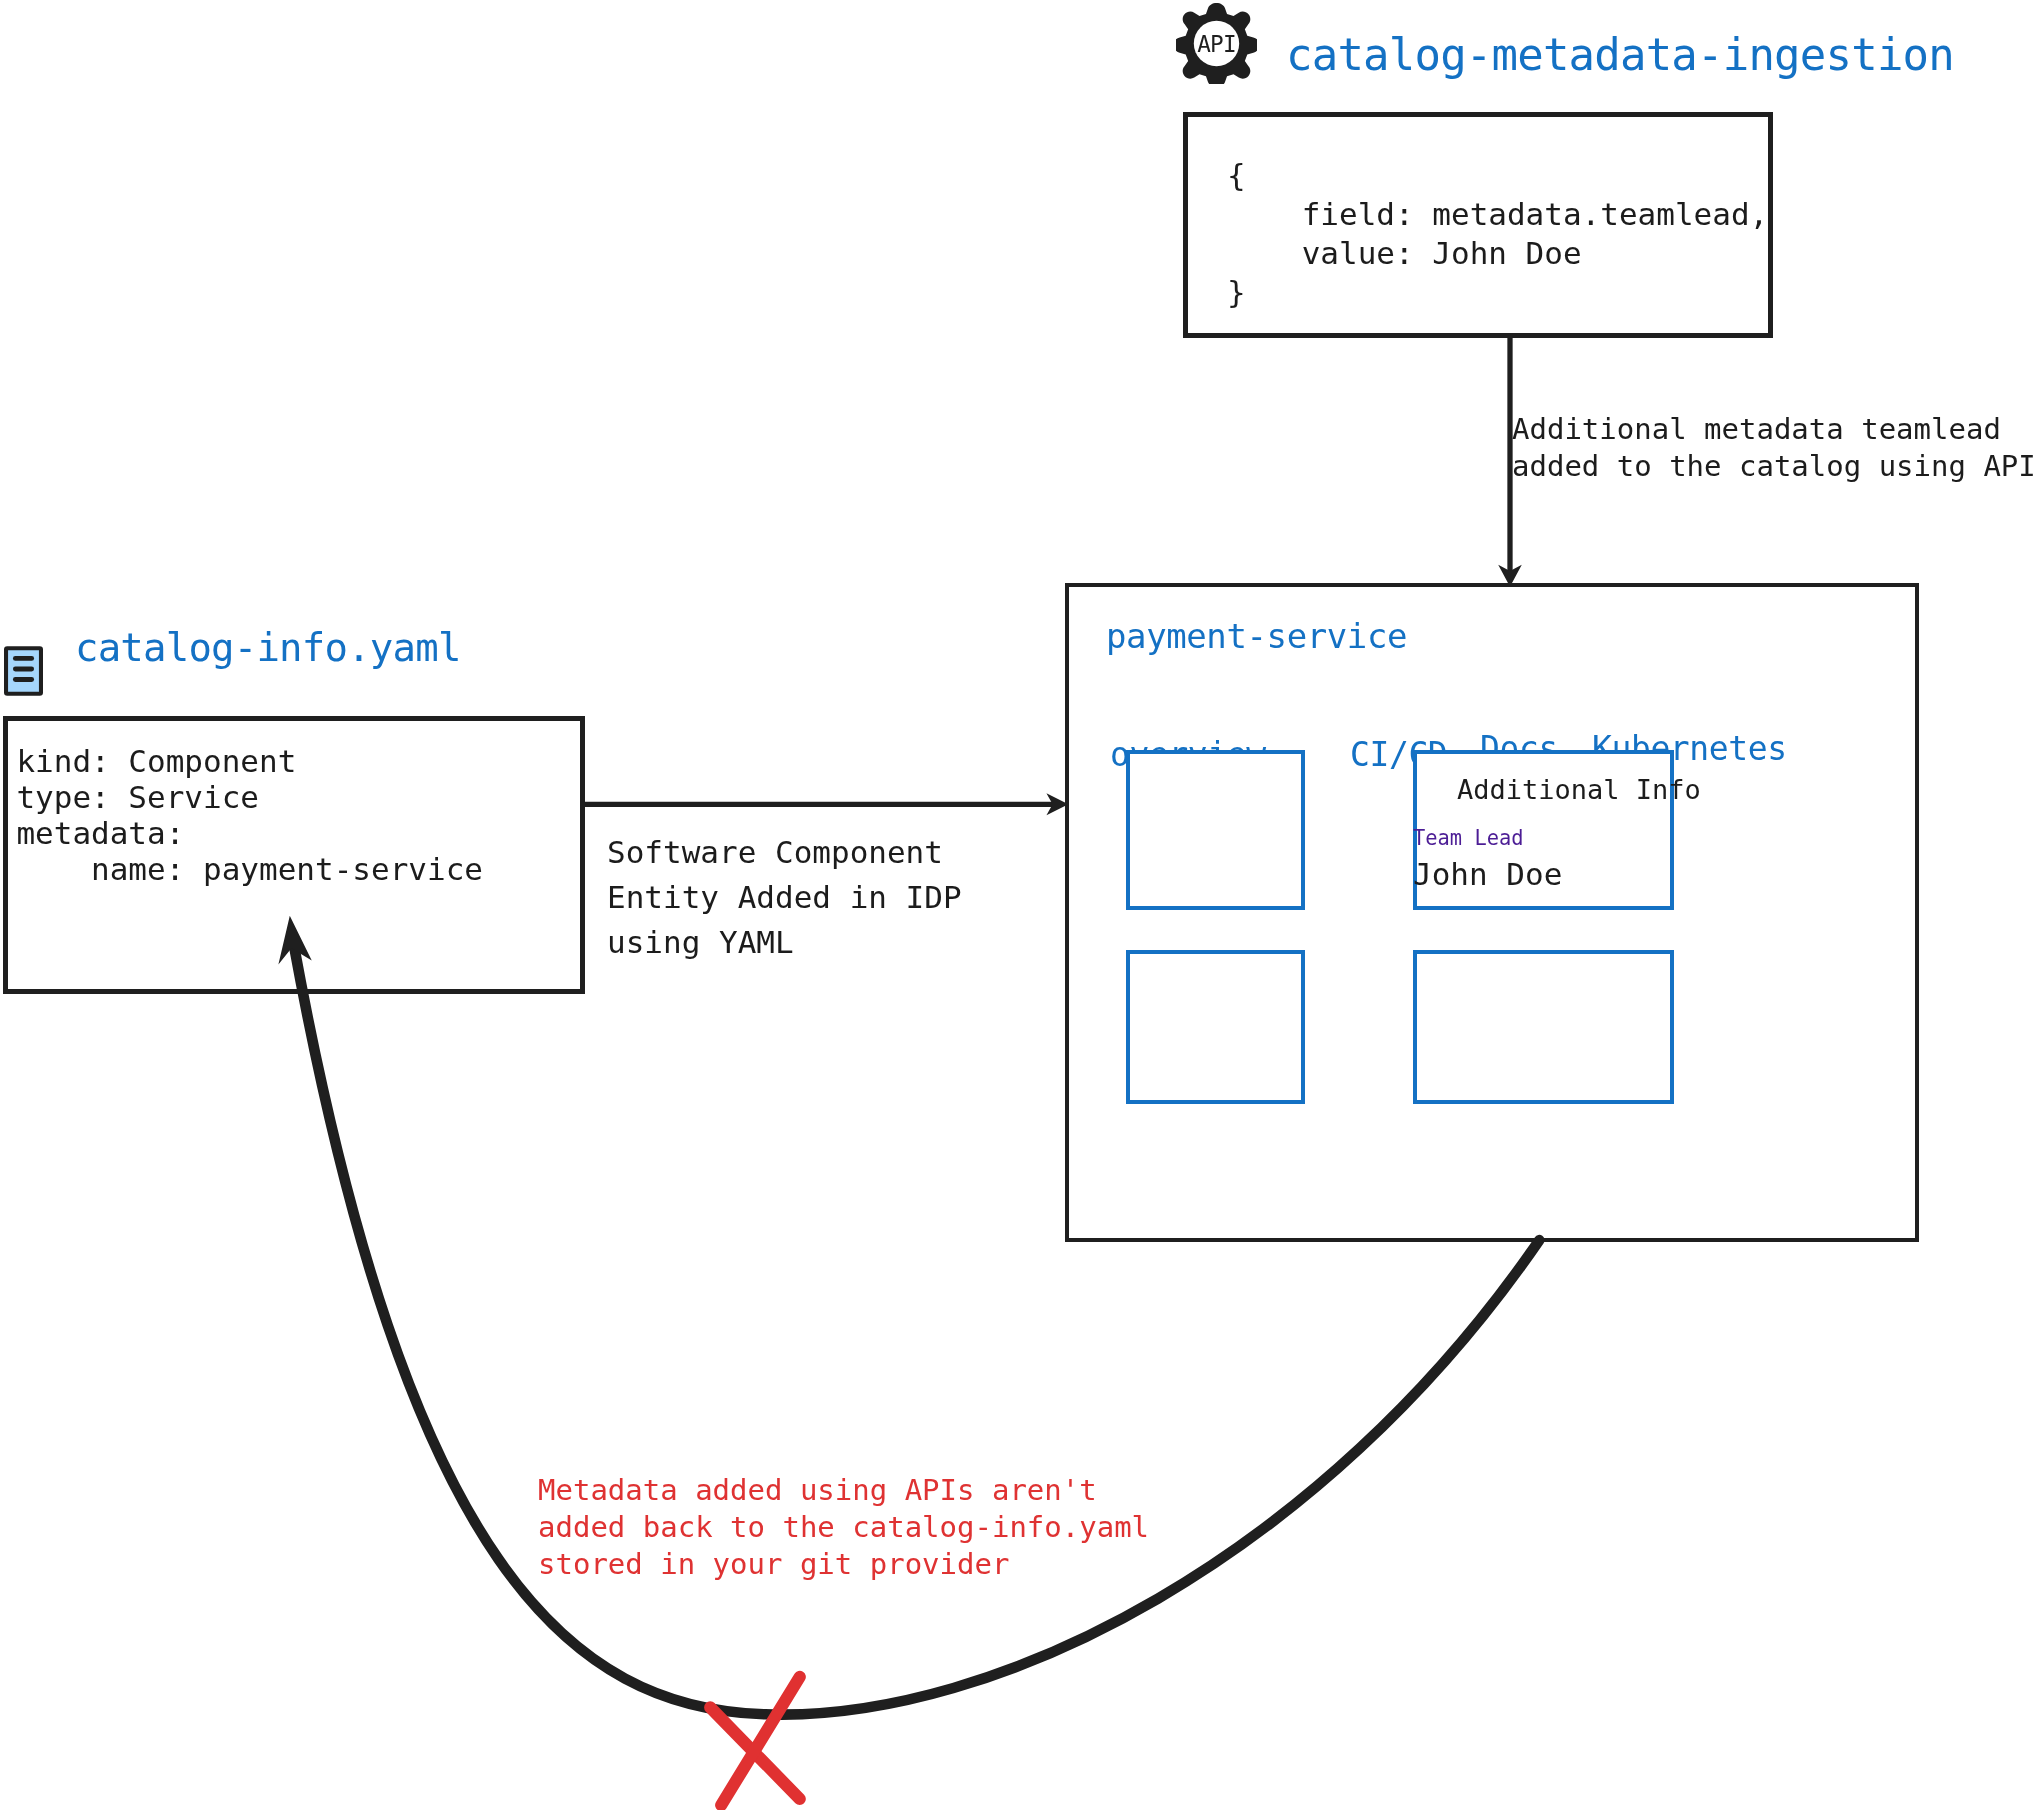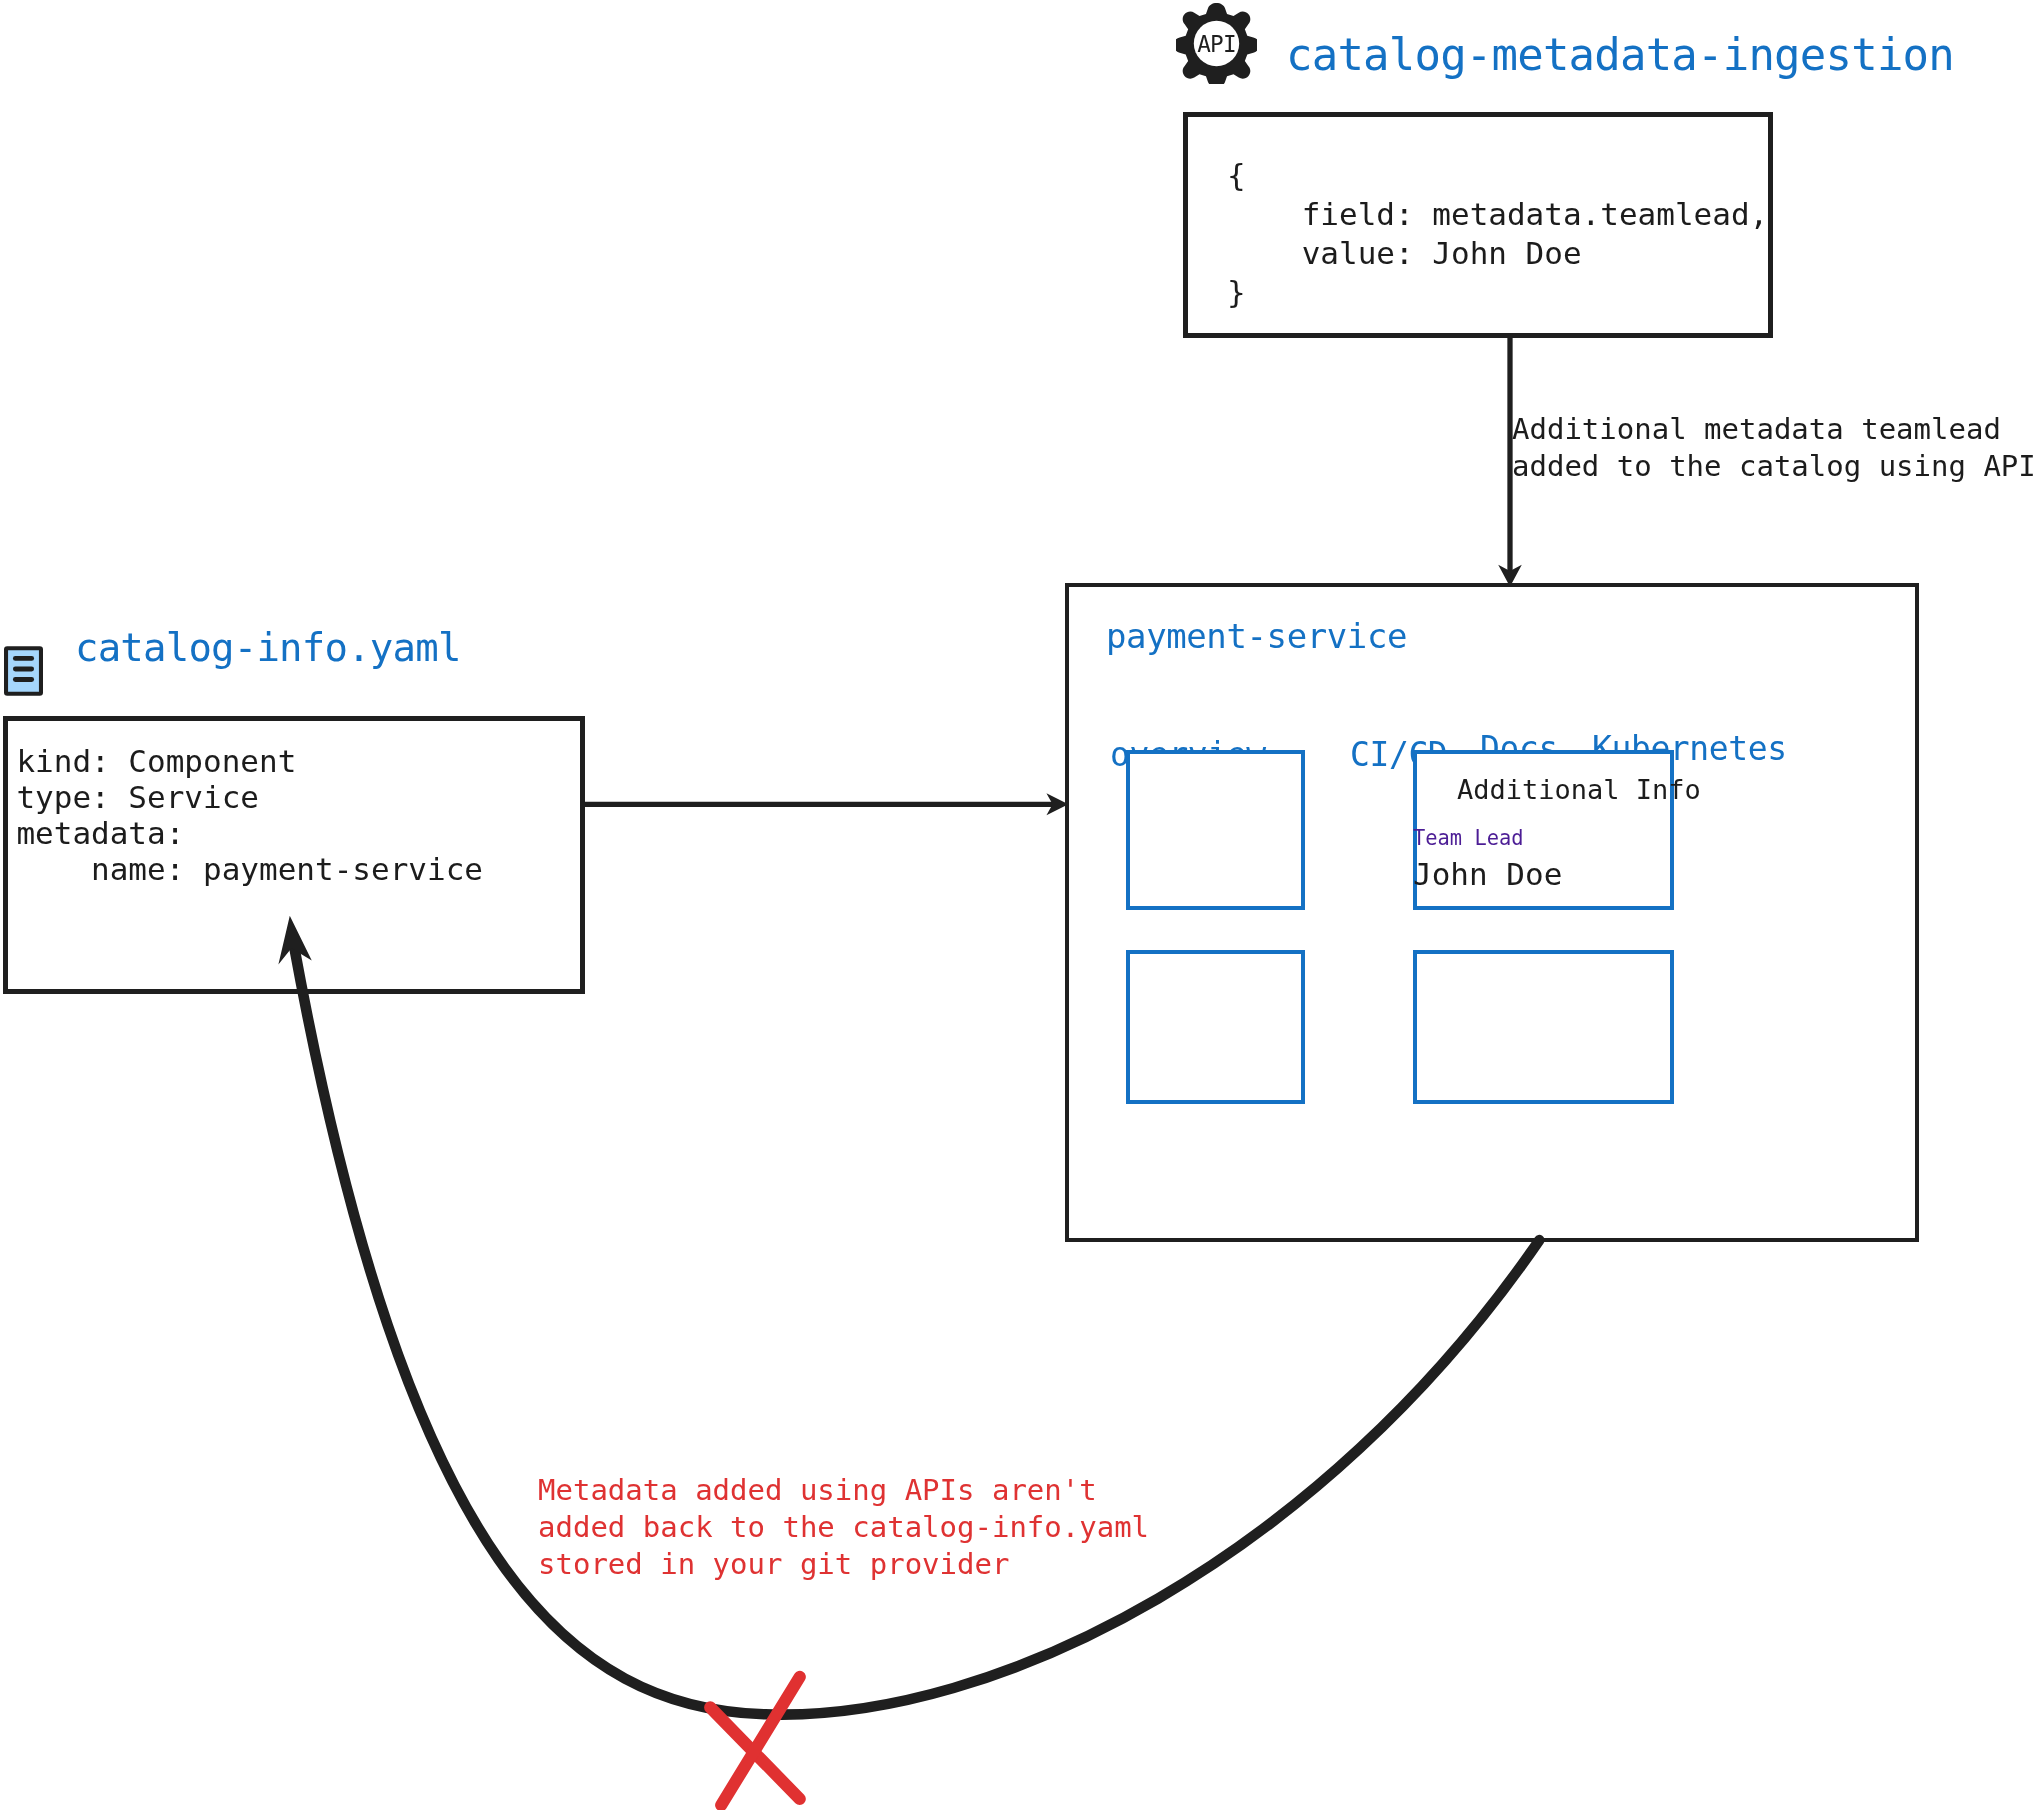--- a/index.html
+++ b/index.html
@@ -273,20 +273,23 @@
     name: payment-service</div>
   </div>
 
   <div id="arrow-right">
     <svg width="493" height="69" viewBox="0 0 1210 170" aria-hidden="true">
       <line x1="0" y1="45" x2="1160" y2="45" stroke="#1f1f1f" stroke-width="13"></line>
       <path d="M1196 45 L1142 18 L1157 45 L1142 72 Z" fill="#1f1f1f"></path>
     </svg>
   </div>
 
+  <div id="anno-yaml" class="mono">Software Component
+Entity Added in IDP
+using YAML</div>
 
   <div id="panel">
 
     <div id="panel-title" class="mono">payment-service</div>
 
     <div id="tab-overview" class="tab mono">overview</div>
     <div id="tab-cicd" class="tab mono">CI/CD</div>
     <div id="tab-docs" class="tab mono">Docs</div>
     <div id="tab-k8s" class="tab mono">Kubernetes</div>
 

